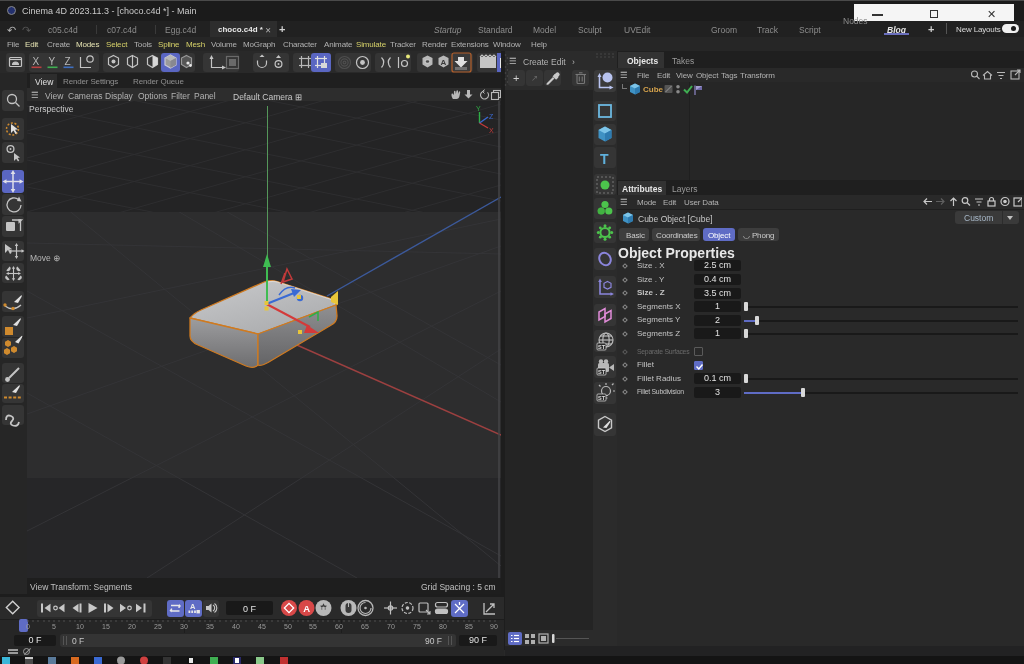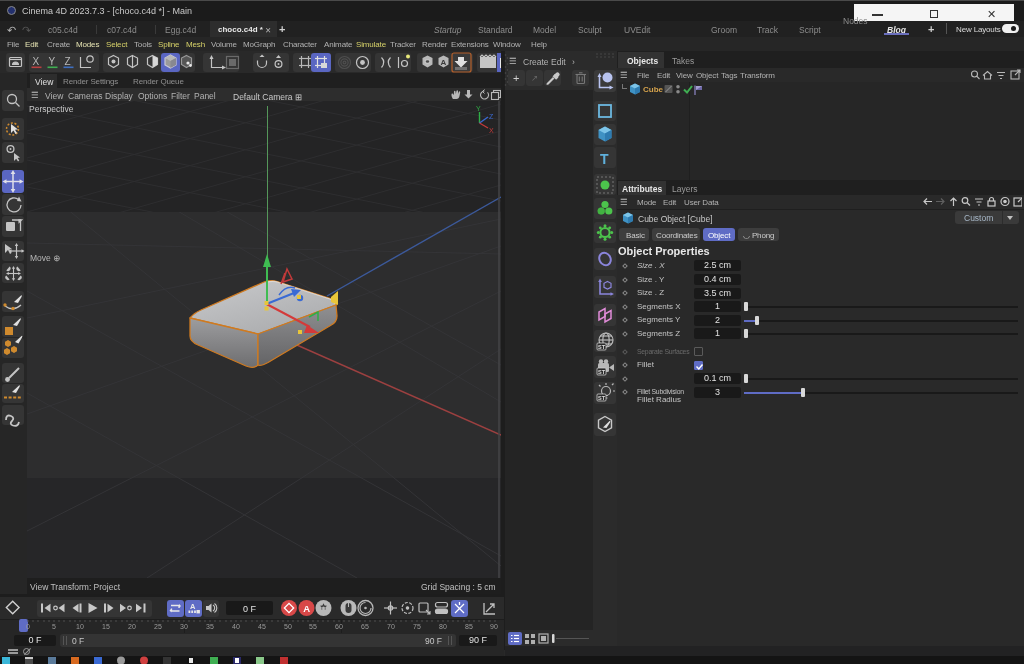--- a/index.html
+++ b/index.html
@@ -10,21 +10,21 @@
 .txt { position:absolute; font-size:8.5px; color:#b2b2b2; white-space:nowrap; }
 .btn { position:absolute; background:#353535; border-radius:3px; }
 .mtxt { font-size:8px; letter-spacing:-0.15px; }
 </style>
 </head>
 <body>
 <div id="stage">
 
 <div class="abs" id="titlebar" style="left:0;top:0;width:1024px;height:21px;background:#1b1b1b;border-top:1px solid #4a4a4a;"></div>
 <div class="abs" style="left:7px;top:6px;width:9px;height:9px;border-radius:50%;background:#23306e;border:1px solid #888;"></div>
-<div class="txt" style="left:22px;top:6px;color:#c9c9c9;font-size:9px;">Cinema 4D 2023.7.3 - [choco.c4d *] - Main</div>
+<div class="txt" style="left:22px;top:6px;color:#c9c9c9;font-size:9px;">Cinema 4D 2023.11.3 - [choco.c4d *] - Main</div>
 
 <div class="abs" style="left:854px;top:4px;width:160px;height:21px;background:#f5f5f5;"></div>
 <div class="abs" style="left:872px;top:14px;width:11px;height:1.5px;background:#333;"></div>
 <div class="abs" style="left:930px;top:10px;width:8px;height:8px;border:1.5px solid #333;"></div>
 <div class="abs" style="left:987px;top:9px;width:11px;height:11px;color:#333;font-size:11px;line-height:11px;font-family:'Liberation Sans';">✕</div>
 
 <div class="abs" id="tabsrow" style="left:0;top:21px;width:1024px;height:16px;background:#212121;"></div>
 <div class="txt" style="left:7px;top:24px;color:#b5b5b5;font-size:11px;">↶</div>
 <div class="txt" style="left:22px;top:24px;color:#555;font-size:11px;">↷</div>
 <div class="txt" style="left:48px;top:25px;color:#8d8d8d;">c05.c4d</div>
@@ -414,21 +414,21 @@
     <text x="462" y="18" fill="#3a6ad4">Z</text>
     <line x1="452.5" y1="22" x2="461" y2="27" stroke="#c23a3a" stroke-width="1.4"></line>
     <text x="462" y="32" fill="#c23a3a">X</text>
   </g>
 </svg>
 </div>
 <div class="txt" style="left:29px;top:104px;color:#c8c8c8;">Perspective</div>
 <div class="txt" style="left:233px;top:92px;color:#c8c8c8;">Default Camera ⊞</div>
 <div class="txt" style="left:30px;top:253px;color:#b8b8b8;">Move ⊕</div>
 <div class="abs" style="left:27px;top:578px;width:474px;height:16px;background:#1e1e1e;"></div>
-<div class="txt" style="left:30px;top:582px;color:#c0c0c0;">View Transform: Project</div>
+<div class="txt" style="left:30px;top:582px;color:#c0c0c0;">View Transform: Segments</div>
 <div class="txt" style="left:421px;top:582px;color:#c0c0c0;">Grid Spacing : 5 cm</div>
 
 <div class="abs" style="left:501px;top:51px;width:4px;height:599px;background:#1d1d1d;"></div>
 <div class="abs" style="left:505px;top:51px;width:88px;height:599px;background:#2b2b2b;"></div>
 <div class="abs" style="left:505px;top:90px;width:88px;height:540px;background:#242424;"></div>
 <svg class="abs" style="left:504px;top:53px;" width="5" height="36" viewBox="0 0 5 36">
   <g fill="#4a4a4a">
         <circle cx="1.5" cy="2" r="0.8"></circle>
         <circle cx="3.5" cy="5" r="0.8"></circle>
         <circle cx="1.5" cy="8" r="0.8"></circle>
@@ -670,40 +670,40 @@
 <div class="txt" style="left:964px;top:213px;color:#a8b8c8;">Custom</div>
 <div class="abs" style="left:1007px;top:216px;width:0;height:0;border-left:3.5px solid transparent;border-right:3.5px solid transparent;border-top:4px solid #c0c0c0;"></div>
 <div class="abs" style="left:619px;top:228px;width:30px;height:13px;background:#3d3d3d;border-radius:3px;"></div>
 <div class="txt mtxt" style="left:626px;top:231px;color:#cccccc;">Basic</div>
 <div class="abs" style="left:652px;top:228px;width:48px;height:13px;background:#3d3d3d;border-radius:3px;"></div>
 <div class="txt mtxt" style="left:656px;top:231px;color:#cccccc;">Coordinates</div>
 <div class="abs" style="left:703px;top:228px;width:32px;height:13px;background:#5f6cc5;border-radius:3px;"></div>
 <div class="txt mtxt" style="left:708px;top:231px;color:#ffffff;">Object</div>
 <div class="abs" style="left:738px;top:228px;width:41px;height:13px;background:#3d3d3d;border-radius:3px;"></div>
 <div class="txt mtxt" style="left:743px;top:231px;color:#cccccc;">◡ Phong</div>
-<div class="txt" style="left:618px;top:245px;color:#e8e8e8;font-weight:bold;font-size:11px;">Object Properties</div>
+<div class="txt" style="left:618px;top:245px;color:#e8e8e8;font-weight:bold;font-size:14px;">Object Properties</div>
 
 <style>
 .dia { position:absolute; width:4px; height:4px; border:1px solid #8a8a8a; transform:rotate(45deg); }
 .lbl { position:absolute; font-size:8px; color:#c4c4c4; white-space:nowrap; }
 .fld { position:absolute; left:694px; width:47px; height:11px; background:#191919; border-radius:2px;
        font-size:9px; color:#e2e2e2; text-align:center; line-height:11px; }
 .trk { position:absolute; left:744px; width:274px; height:2px; background:#191919; }
 .hnd { position:absolute; width:4px; height:9px; background:#d8d8d8; border-radius:1px; }
 .fill { position:absolute; height:2px; background:#5f6cc5; }
 .cb { position:absolute; left:694px; width:9px; height:9px; border:1px solid #5a5a5a; border-radius:1px; }
 </style>
 <div class="dia" style="left:623px;top:264px;"></div>
-    <div class="lbl" style="left:637px;top:261px;font-style:italic;">Size . X</div>
+    <div class="lbl" style="left:637px;top:261px;">Size . X</div>
     <div class="fld" style="top:260px;">2.5 cm</div>
 <div class="dia" style="left:623px;top:278px;"></div>
     <div class="lbl" style="left:637px;top:275px;">Size . Y</div>
     <div class="fld" style="top:274px;">0.4 cm</div>
 <div class="dia" style="left:623px;top:291px;"></div>
-    <div class="lbl" style="left:637px;top:288px;">Size . Z</div>
+    <div class="lbl" style="left:637px;top:288px;font-weight:bold;">Size . Z</div>
     <div class="fld" style="top:288px;">3.5 cm</div>
 <div class="dia" style="left:623px;top:305px;"></div>
     <div class="lbl" style="left:637px;top:302px;">Segments X</div>
     <div class="fld" style="top:301px;">1</div>
 <div class="trk" style="top:306px;"></div>
     <div class="hnd" style="left:744px;top:302px;"></div>
 <div class="dia" style="left:623px;top:318px;"></div>
     <div class="lbl" style="left:637px;top:315px;">Segments Y</div>
     <div class="fld" style="top:315px;">2</div>
 <div class="trk" style="top:320px;"></div>
@@ -717,21 +717,21 @@
 <div class="dia" style="left:623px;top:350px;border-color:#5a5a5a;"></div>
     <div class="lbl" style="left:637px;top:347px;color:#6a6a6a;font-size:7.8px;letter-spacing:-0.3px;transform:scaleX(0.88);transform-origin:0 0;">Separate Surfaces</div>
 <div class="cb" style="top:347px;"></div>
 <div class="dia" style="left:623px;top:363px;"></div>
     <div class="lbl" style="left:637px;top:360px;">Fillet</div>
 <div class="cb" style="top:361px;background:#5f6cc5;border-color:#5f6cc5;"></div>
 <svg class="abs" style="left:695px;top:362px;" width="9" height="9" viewBox="0 0 9 9">
       <path d="M1.5,4.5 L3.8,7 L7.5,2.5" stroke="#fff" stroke-width="1.4" fill="none"></path>
     </svg>
 <div class="dia" style="left:623px;top:377px;"></div>
-    <div class="lbl" style="left:637px;top:374px;margin-top:21px;">Fillet Radius</div>
+    <div class="lbl" style="left:637px;top:374px;">Fillet Radius</div>
     <div class="fld" style="top:373px;">0.1 cm</div>
 <div class="trk" style="top:378px;"></div>
     <div class="hnd" style="left:744px;top:374px;"></div>
 <div class="dia" style="left:623px;top:390px;"></div>
     <div class="lbl" style="left:637px;top:387px;font-size:7.8px;letter-spacing:-0.3px;transform:scaleX(0.88);transform-origin:0 0;">Fillet Subdivision</div>
     <div class="fld" style="top:387px;">3</div>
 <div class="trk" style="top:392px;"></div>
     <div class="fill" style="left:744px;top:392px;width:59px;"></div>
     <div class="hnd" style="left:801px;top:388px;"></div>
 

